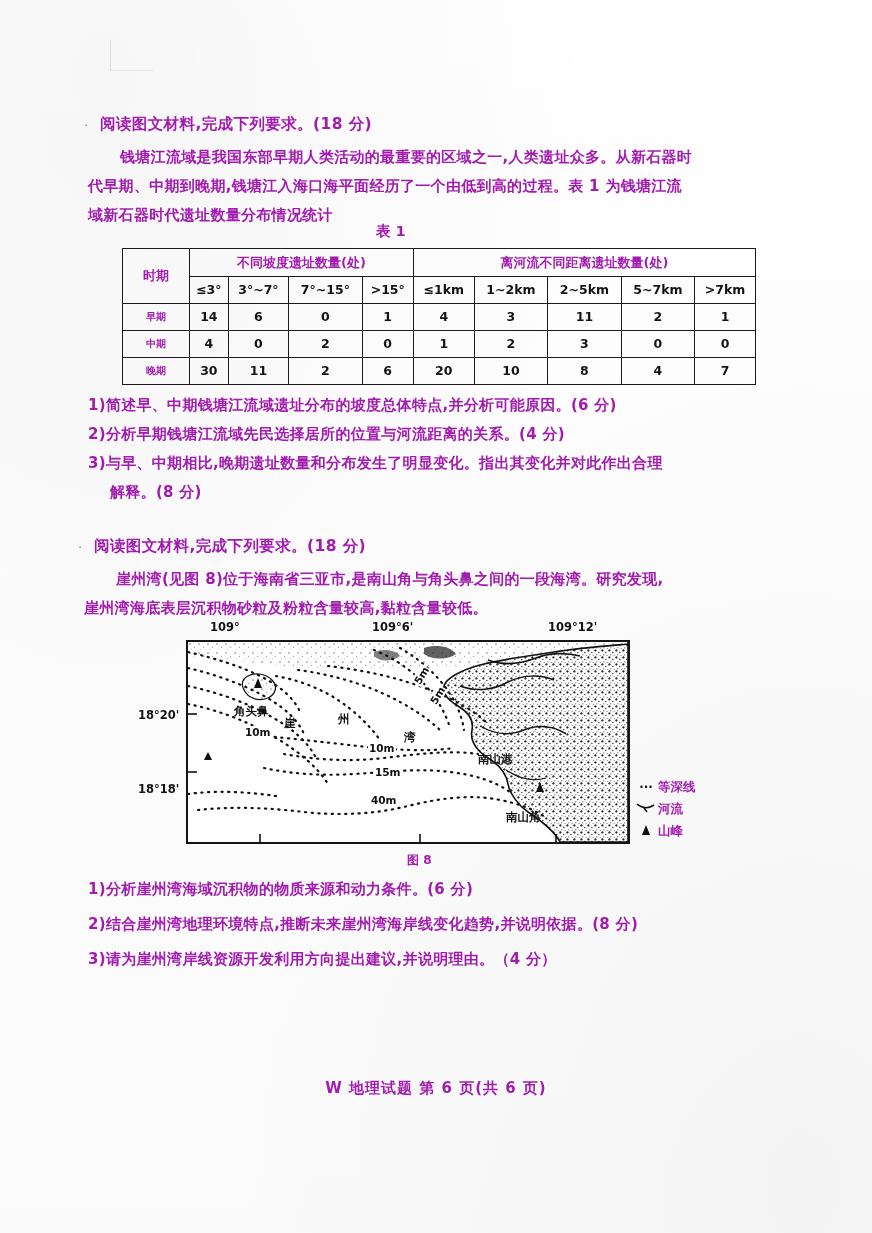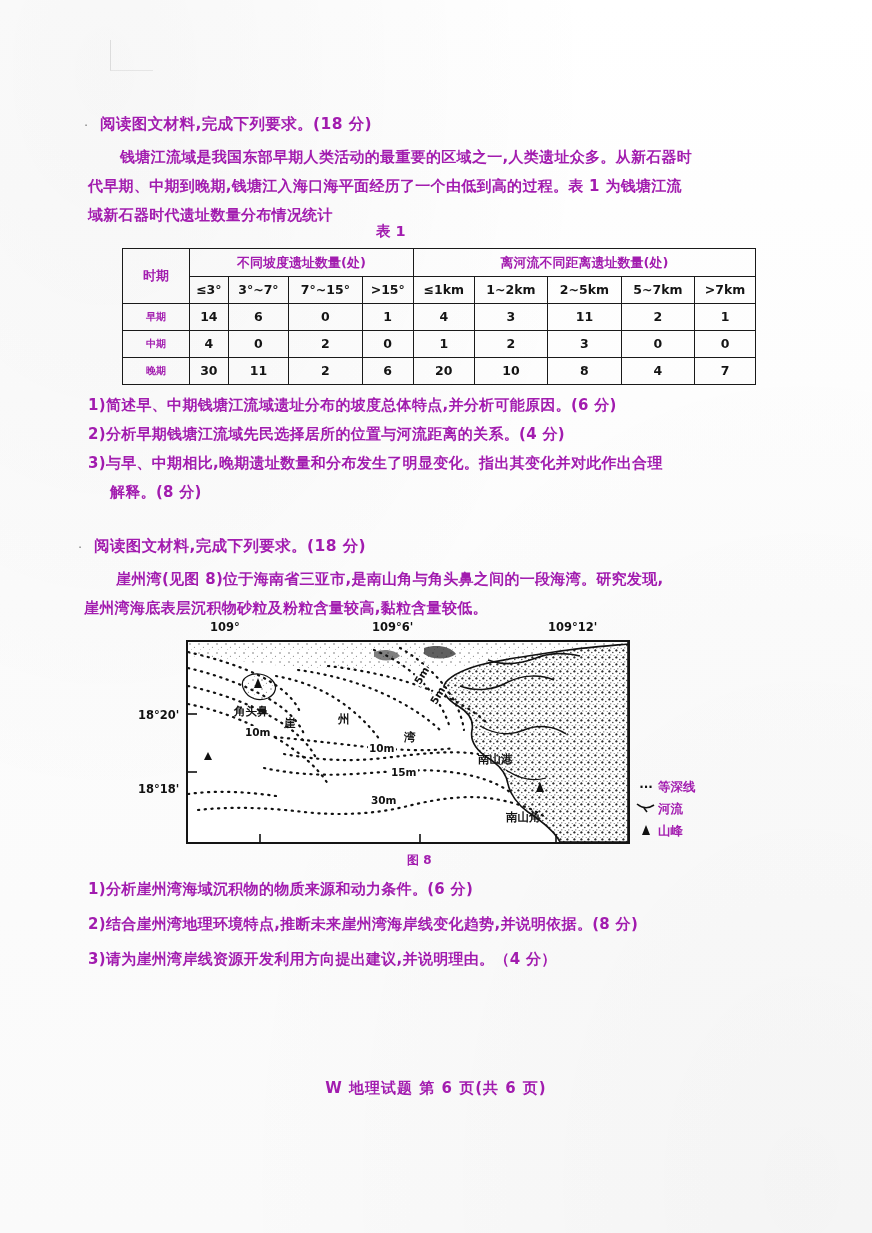--- a/index.html
+++ b/index.html
@@ -384,22 +384,22 @@
       <span class="map-place" style="left:96px; top:74px;">崖</span>
       <span class="map-place" style="left:150px; top:70px;">州</span>
       <span class="map-place" style="left:216px; top:88px;">湾</span>
 
       <span class="map-place" style="left:290px; top:110px;">南山港</span>
       <span class="map-place" style="left:318px; top:168px;">南山角</span>
 
       
       <span class="depth-label" style="left:56px; top:84px;">10m</span>
       <span class="depth-label" style="left:180px; top:100px;">10m</span>
-      <span class="depth-label" style="left:186px; top:124px;margin-left:16px;">15m</span>
-      <span class="depth-label" style="left:182px; top:152px;">30m</span>
+      <span class="depth-label" style="left:186px; top:124px;">15m</span>
+      <span class="depth-label" style="left:182px; top:152px;">40m</span>
       <span class="depth-label rot" style="left:228px; top:36px;">5m</span>
       <span class="depth-label rot" style="left:244px; top:56px;">5m</span>
     </div>
 
     <div id="legend">
       <div class="legend-row">
         <span class="legend-sym">···</span>
         <span class="zh">等深线</span>
       </div>
       <div class="legend-row">

